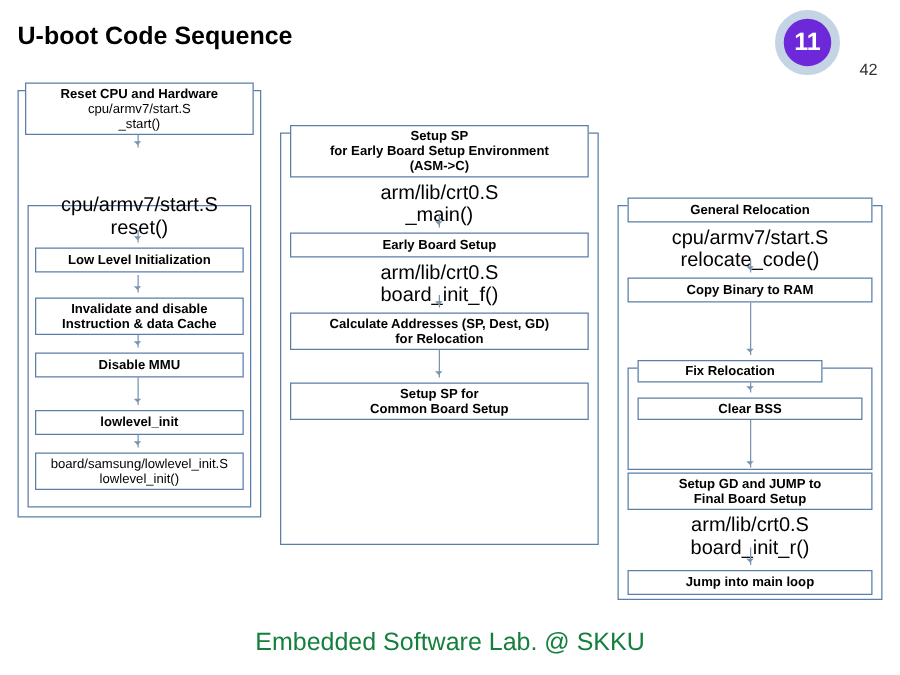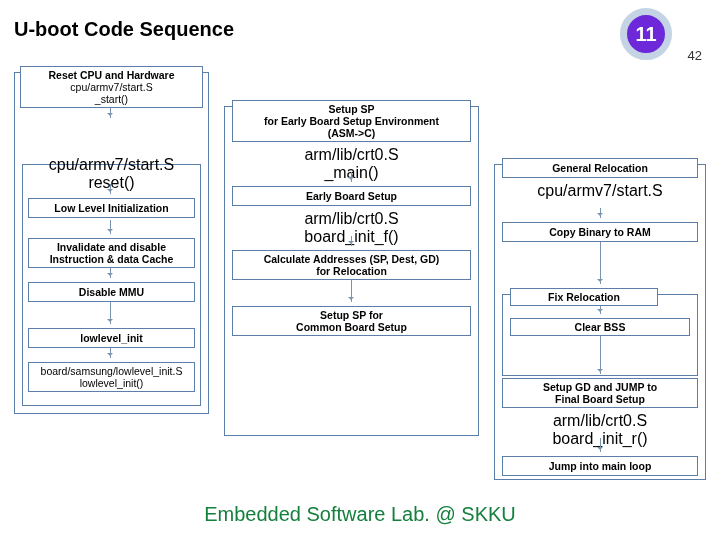--- a/index.html
+++ b/index.html
@@ -234,20 +234,21 @@
     </div>
 
     <div class="col3-outer"></div>
     <div class="col3-inner"></div>
 
     <div class="box" style="left:488px; top:86px; width:196px; height:20px;">
       <span class="b">General Relocation</span>
     </div>
     <div class="label" style="left:488px; top:110px; width:196px;">
       <div class="s">cpu/armv7/start.S</div>
+      <div class="s">relocate_code()</div>
     </div>
     <div class="varr" style="left:586px; top:136px; height:10px;"></div>
 
     <div class="box" style="left:488px; top:150px; width:196px; height:20px;">
       <span class="b">Copy Binary to RAM</span>
     </div>
     <div class="varr" style="left:586px; top:170px; height:42px;"></div>
 
     <div class="box" style="left:496px; top:216px; width:148px; height:18px;">
       <span class="b">Fix Relocation</span>

